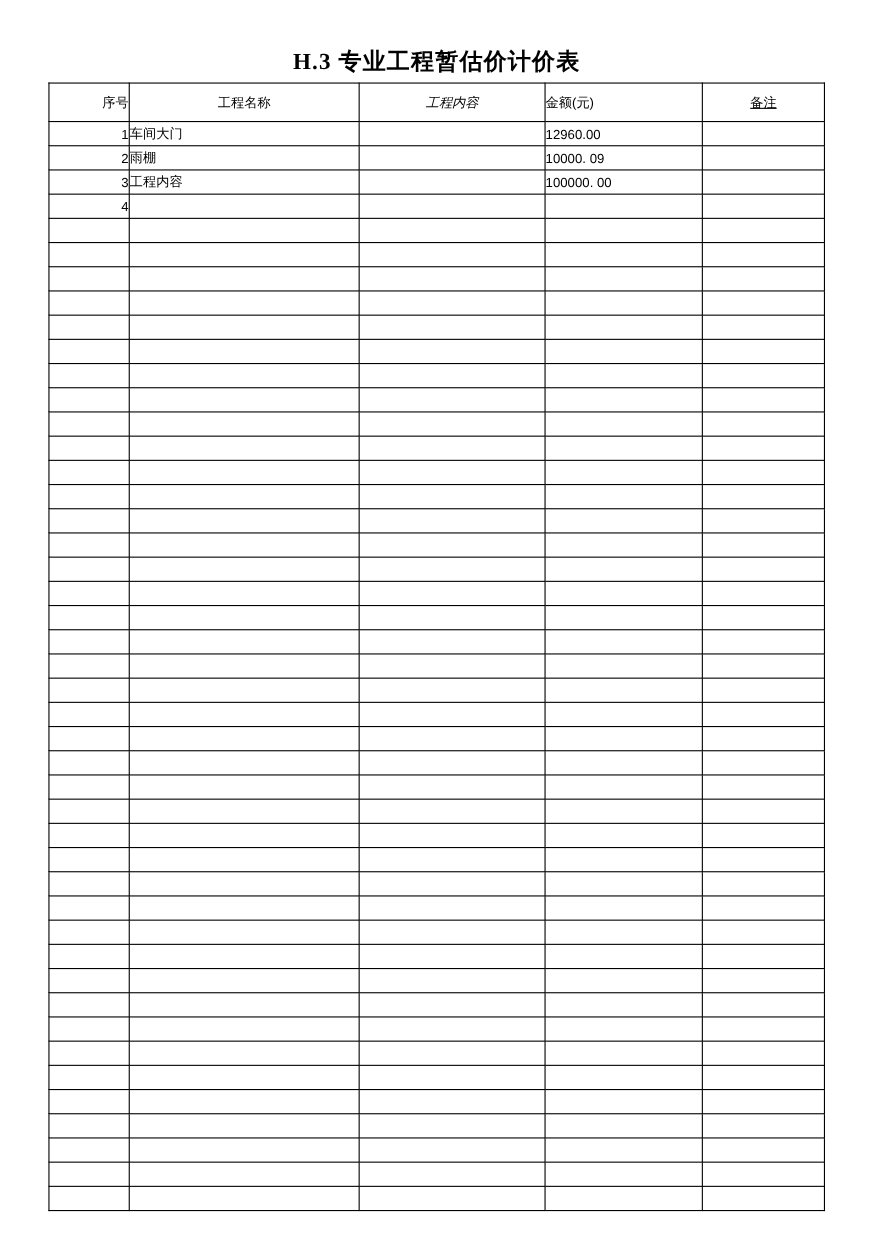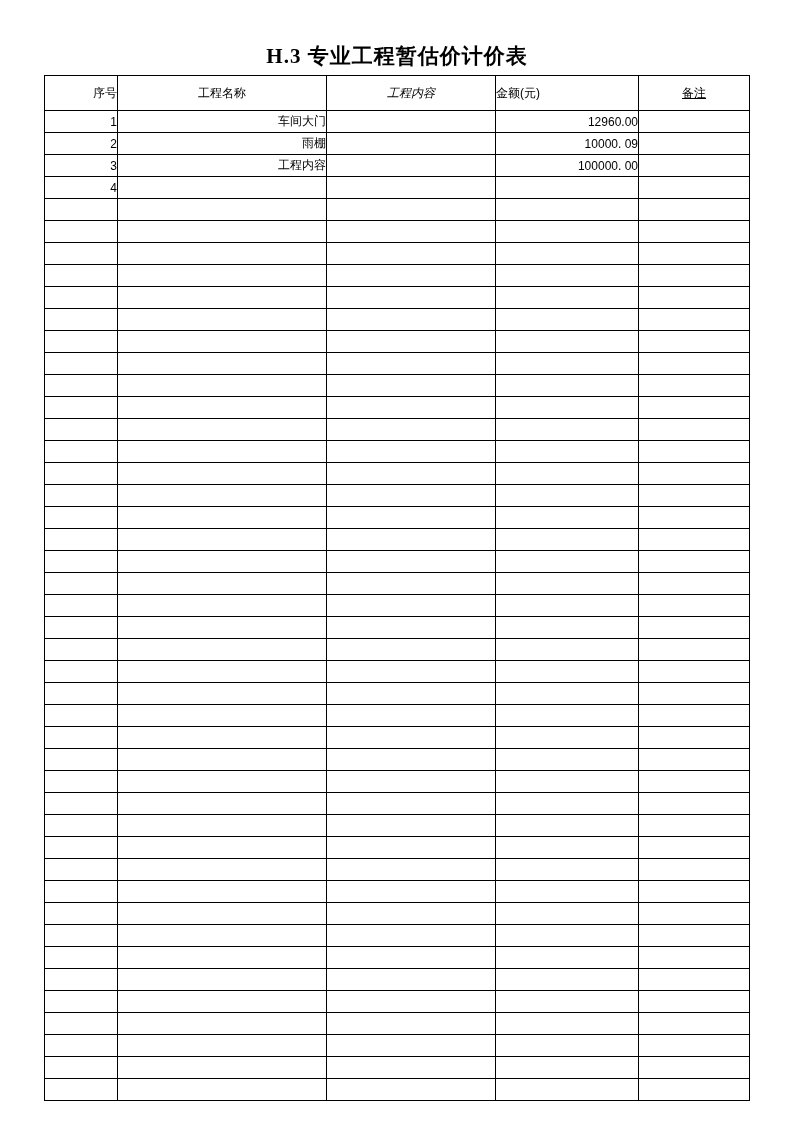--- a/index.html
+++ b/index.html
@@ -77,23 +77,23 @@
     font-family: "Liberation Sans", sans-serif;
   }
   thead td {
     height: 34px !important;
     text-align: center;
     font-weight: bold;
     font-size: 13px;
     font-family: "Liberation Sans", sans-serif;
   }
   .c-no    { width: 72px; text-align: right; font-size: 11px; font-family: "Liberation Serif", serif; }
-  .c-name  { width: 208px; text-align: right; padding-left: 6px; }
+  .c-name  { width: 208px; text-align: left; padding-left: 6px; }
   .c-cont  { width: 168px; font-style: italic; }
-  .c-amt   { width: 142px; text-align: right; padding-right: 8px; font-family: "Liberation Serif", serif; font-size: 12px; }
+  .c-amt   { width: 142px; text-align: left; padding-right: 8px; font-family: "Liberation Serif", serif; font-size: 12px; }
   .c-rem   { width: 110px; text-decoration: underline; }
 </style>
 </head>
 <body>
 
 <div class="page">
 
   <div class="doc-title">H.3 专业工程暂估价计价表</div>
 
 

